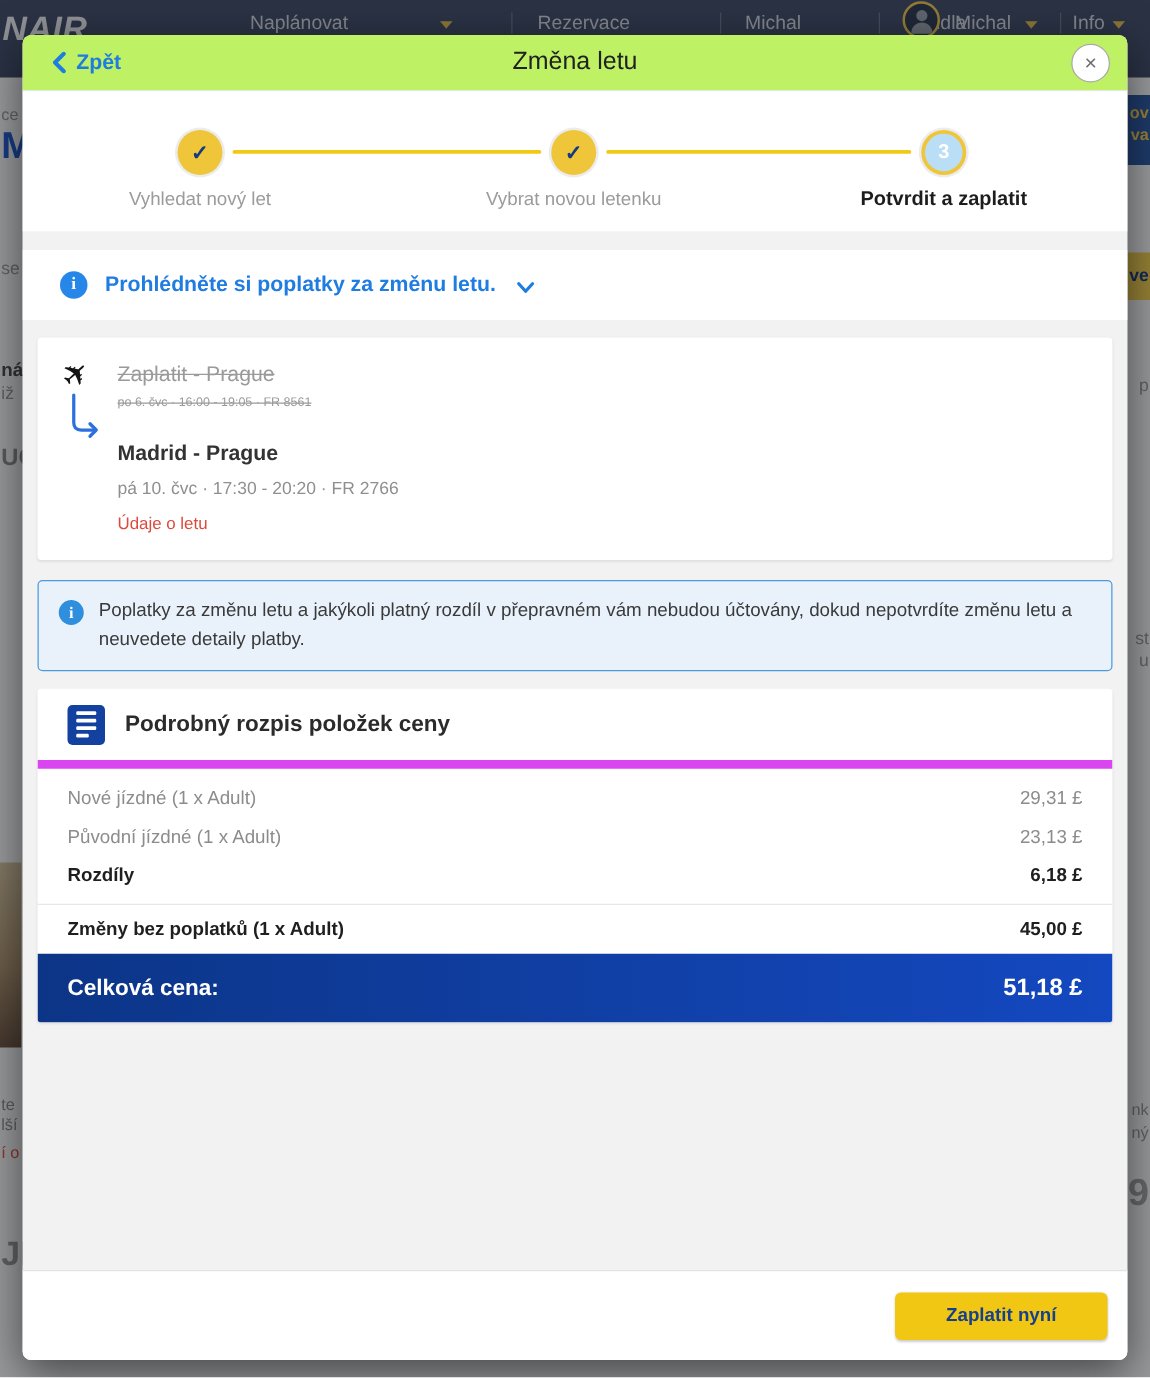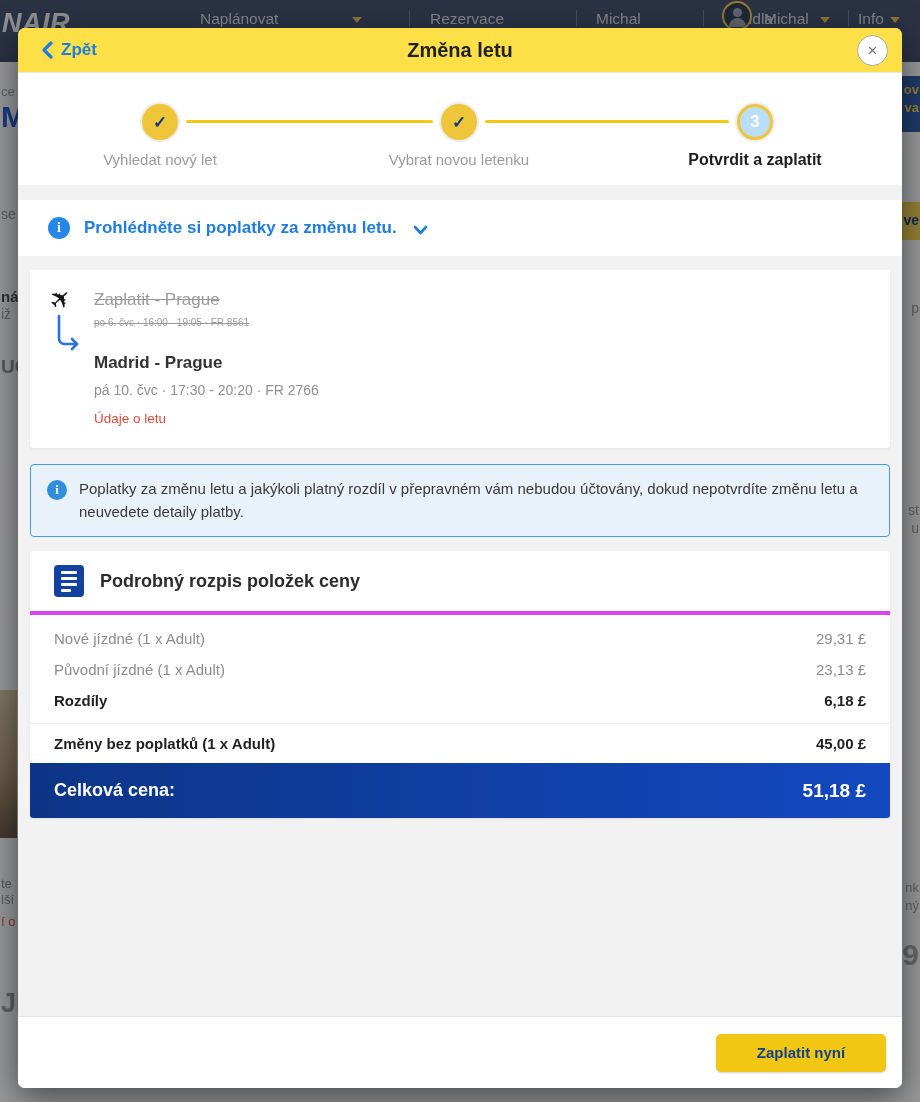--- a/index.html
+++ b/index.html
@@ -44,24 +44,24 @@
   .br-5{top:520px; color:#9b9b9b; font-size:14px;}
   .br-6{top:880px; color:#9b9b9b; font-size:13px;}
   .br-7{top:898px; color:#9b9b9b; font-size:13px;}
   .br-8{top:938px; color:#a7a7a7; font-size:30px; font-weight:700;}
   .overlay { position:absolute; inset:0; background:rgba(15,17,22,0.42); }
 
   
   .modal { position:absolute; left:18px; top:28px; width:884px; height:1060px; background:#f2f2f2;
            border-radius:7px; overflow:hidden; box-shadow:0 10px 34px rgba(0,0,0,0.55);
            display:flex; flex-direction:column; }
-  .modal-header { position:relative; height:45px; background:#fde047; border-bottom:1px solid #e7e7e7; flex:none;padding-left:35px; }
+  .modal-header { position:relative; height:45px; background:#bef264; border-bottom:1px solid #e7e7e7; flex:none;padding-left:35px; }
   .back-btn { position:absolute; left:24px; top:0; height:100%; display:flex; align-items:center; gap:8px; cursor:pointer; }
   .back-label { color:#1f7ce0; font-size:17px; font-weight:700; }
-  .modal-title { position:absolute; left:50%; top:50%; transform:translate(-50%,-50%); font-size:20px; font-weight:700; color:#212121; }
+  .modal-title { position:absolute; left:50%; top:50%; transform:translate(-50%,-50%); font-size:20px; font-weight:400; color:#212121; }
   .close-btn { position:absolute; right:14px; top:7px; width:31px; height:31px; border-radius:50%;
                border:1.5px solid #a9a9a9; background:#fff; color:#6f6f6f; font-size:17px;
                display:flex; align-items:center; justify-content:center; cursor:pointer; }
 
   
   .stepper { position:relative; height:112px; background:#fff; flex:none; }
   .step-circle { position:absolute; width:36px; height:36px; border-radius:50%; top:31px;
                  display:flex; align-items:center; justify-content:center;
                  box-shadow:0 0 0 2px #ececec; }
   .step-done { background:#efc63a; color:#143a80; font-size:17px; font-weight:700; }
@@ -95,21 +95,21 @@
   .new-meta { margin-top:9px; font-size:14px; color:#8f8f8f; }
   .details-link { display:inline-block; margin-top:13px; font-size:13.5px; color:#dc4a3d; cursor:pointer; }
 
   .notice-box { margin:16px 12px 0; background:#e9f2fb; border:1px solid #4a9ade; border-radius:4px;
                 padding:13px 16px; display:flex; gap:12px; flex:none; }
   .notice-box .info-badge { width:20px; height:20px; font-size:13px; margin-top:2px; background:#2f8fdd; }
   .notice-text { font-size:15px; color:#3a3a3a; line-height:1.5; }
 
   .price-card { margin:14px 12px 0; background:#fff; border-radius:3px; box-shadow:0 1px 2px rgba(0,0,0,0.08);
                 overflow:hidden; flex:none; }
-  .price-head { display:flex; align-items:center; gap:16px; padding:16px 24px; height:64px; border-bottom:4px solid #d946ef; }
+  .price-head { display:flex; align-items:center; gap:16px; padding:16px 24px; height:64px; border-bottom:7px solid #d946ef; }
   .doc-icon { width:30px; height:32px; background:#12419f; border-radius:4px; display:flex; flex-direction:column;
               justify-content:center; align-items:center; gap:3px; flex:none; }
   .doc-icon .bar { width:16px; height:3px; background:#fff; border-radius:1px; }
   .doc-icon .bar.short { width:10px; align-self:flex-start; margin-left:7px; }
   .price-title { font-size:18px; font-weight:700; color:#2b2b2b; }
   .price-rows { padding-top:8px; }
   .p-row { display:flex; justify-content:space-between; align-items:center; padding:7px 24px; font-size:15px; color:#8c8c8c; }
   .p-row.bold { color:#1f1f1f; font-weight:700; }
   .p-divider { border-top:1px solid #e8e8e8; margin:7px 0 2px; }
   .p-row.last { padding:9px 24px 11px; }

